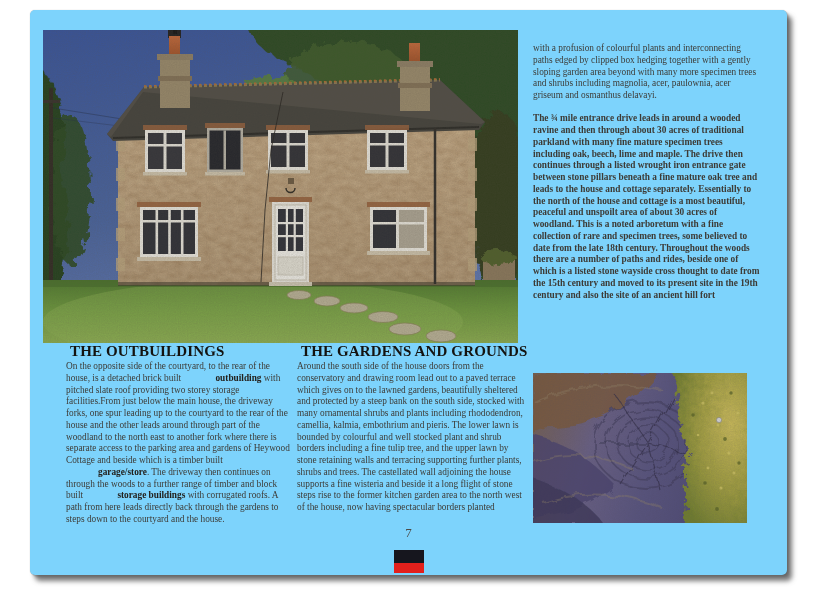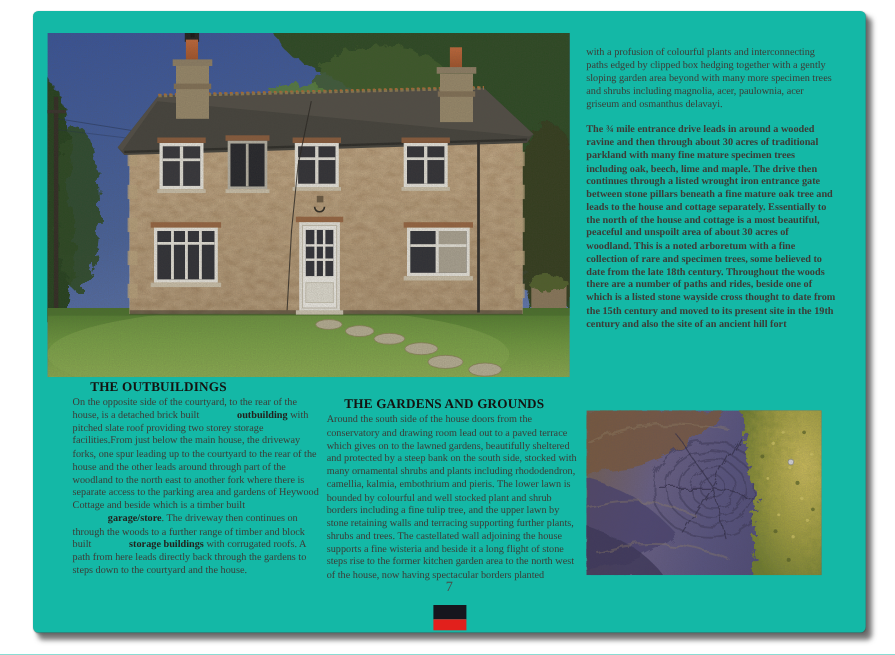--- a/index.html
+++ b/index.html
@@ -3,39 +3,39 @@
 <meta charset="utf-8">
 <style>
   html,body { margin:0; padding:0; }
   body {
     width:814px; height:595px; background:#ffffff; overflow:hidden;
     font-family:"Liberation Serif", serif;
   }
   .canvas { position:relative; width:814px; height:595px; }
   .page {
     position:absolute; left:30px; top:10px; width:757px; height:565px;
-    background:#14b8a6; border-radius:5px;
+    background:#7dd3fc; border-radius:5px;
     box-shadow: 0 0 1px rgba(0,0,0,.3), 5px 6px 5px rgba(88,88,88,.8), 2px 2px 2px rgba(120,120,120,.5);
   }
   .photo { position:absolute; overflow:hidden; }
   .photo svg { display:block; width:100%; height:100%; }
   .photo-house { left:13px; top:20px; width:475px; height:313px; }
   .photo-moss  { left:503px; top:363px; width:214px; height:150px; }
   .col {
     position:absolute; color:#3d3b36; font-size:9.3px; line-height:11.75px;
   }
   .col p { margin:0; }
   .col p.para-gap { margin-top:11.5px;font-weight:bold; }
   .col b { color:#23211d;margin-left:32px; }
   .heading {
-    margin:0 0 3px 16px; font-size:12px; line-height:13px; font-weight:bold;
+    margin:0 0 3px 4px; font-size:15px; line-height:13px; font-weight:bold;
     color:#141310; letter-spacing:.15px;
   }
   .col-left  { left:36px;  top:335px; width:226px; }
-  .col-mid   { left:267px; top:351px; width:231px;font-family:Liberation Serif, serif; }
+  .col-mid   { left:267px; top:335px; width:231px;font-family:Liberation Serif, serif; }
   .col-right { left:503px; top:33px;  width:227px; }
   .pagenum {
     position:absolute; left:0; top:515px; width:100%; text-align:center;
     font-size:13px; color:#4c4a46;
   }
   .logo { position:absolute; left:364px; top:540px; width:30px; height:23px; }
   .logo-black { height:13px; background:#16161e; }
   .logo-red   { height:10px; background:#e2201c; }
 </style>
 </head>

